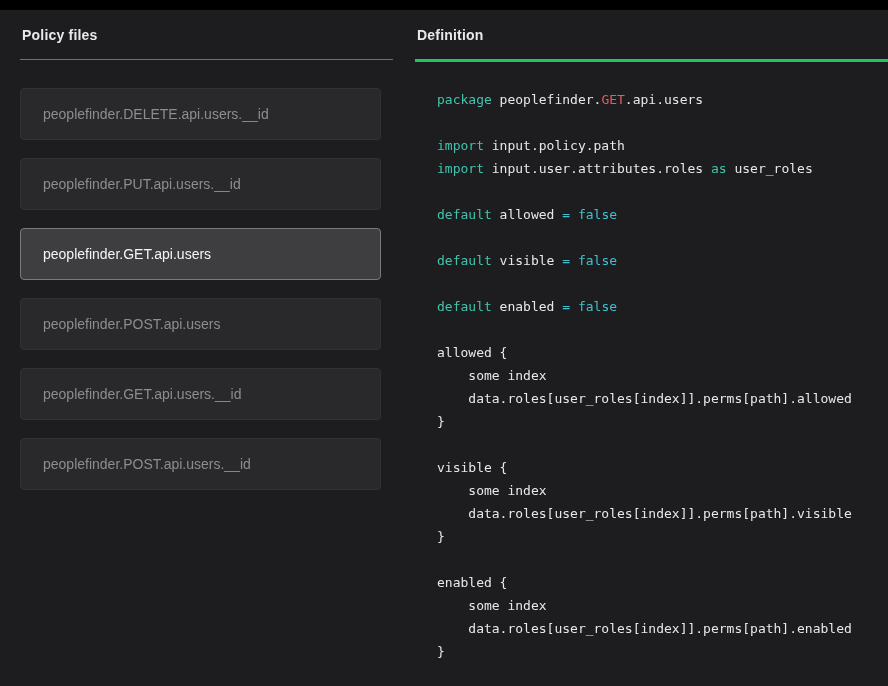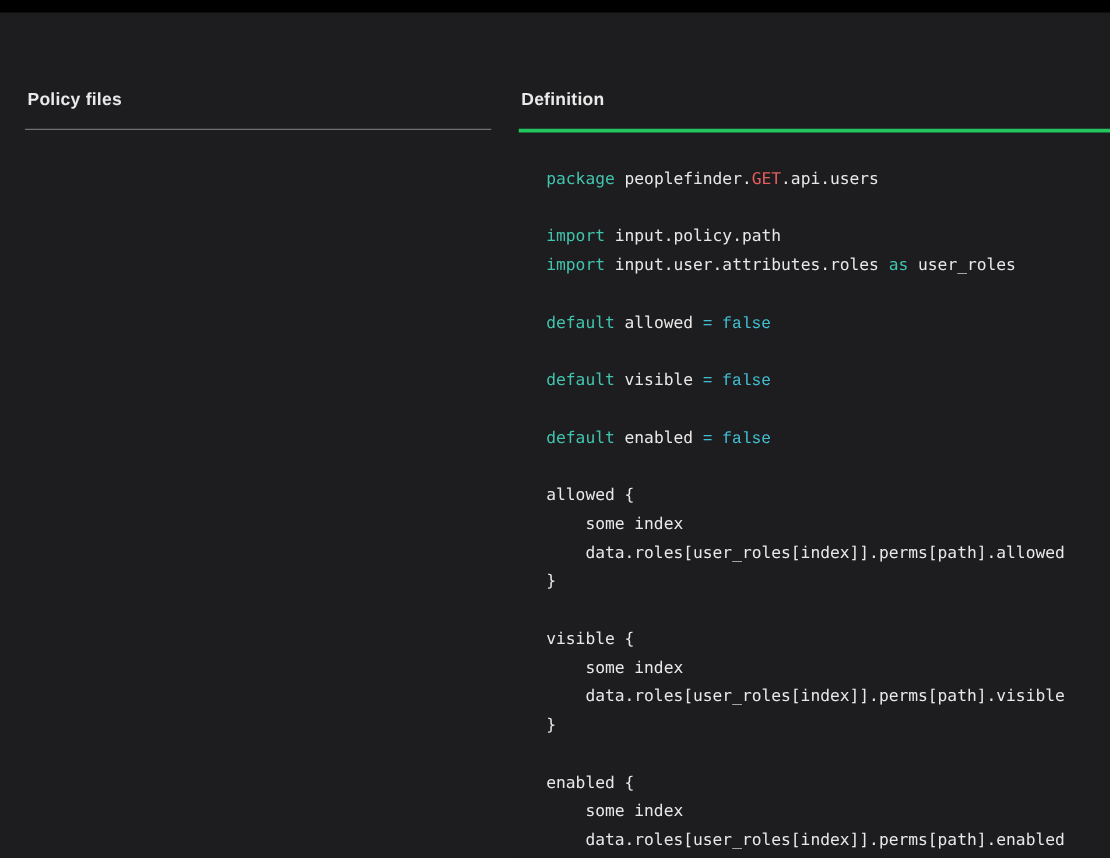--- a/index.html
+++ b/index.html
@@ -27,21 +27,20 @@
   .right-panel {
     flex: 1 1 auto;
     min-width: 0;
   }
   .panel-title {
     font-size: 14px;
     font-weight: 700;
     color: #e9e9ea;
     letter-spacing: 0.2px;
     padding: 17px 0 16px 2px;
-    margin-top: 44px;
   }
   .left-panel .panel-header { border-bottom: 1px solid #707072; }
   .right-panel .panel-header { border-bottom: 3px solid #22c55e; }
 
   .policy-list {
     list-style: none;
     margin-top: 28px;
     padding-right: 12px;
   }
   .policy-item {
@@ -70,33 +69,41 @@
     font-family: "DejaVu Sans Mono", "Liberation Mono", monospace;
     font-size: 13px;
     line-height: 23px;
     white-space: pre;
     color: #e8e8e8;
   }
   .code-line { min-height: 23px; }
   .tok-plain  { color: #e8e8e8; }
   .tok-kw     { color: #41c4ae; }
   .tok-method { color: #e35d5d; }
-  .tok-val    { color: #41c0d2; font-family: Liberation Mono, monospace; }
+  .tok-val    { color: #41c0d2; }
 </style>
 </head>
 <body>
 
 <div class="top-bar"></div>
 
 <div class="container">
 
   <section class="left-panel">
     <div class="panel-header">
       <div class="panel-title">Policy files</div>
     </div>
+    <ul class="policy-list">
+        <li class="policy-item">peoplefinder.DELETE.api.users.__id</li>
+        <li class="policy-item">peoplefinder.PUT.api.users.__id</li>
+        <li class="policy-item selected">peoplefinder.GET.api.users</li>
+        <li class="policy-item">peoplefinder.POST.api.users</li>
+        <li class="policy-item">peoplefinder.GET.api.users.__id</li>
+        <li class="policy-item">peoplefinder.POST.api.users.__id</li>
+      </ul>
   </section>
 
   <section class="right-panel">
     <div class="panel-header">
       <div class="panel-title">Definition</div>
     </div>
     <pre class="code"><div class="code-line"><span class="tok-kw">package</span><span class="tok-plain"> peoplefinder.</span><span class="tok-method">GET</span><span class="tok-plain">.api.users</span></div><div class="code-line">&nbsp;</div><div class="code-line"><span class="tok-kw">import</span><span class="tok-plain"> input.policy.path</span></div><div class="code-line"><span class="tok-kw">import</span><span class="tok-plain"> input.user.attributes.roles </span><span class="tok-kw">as</span><span class="tok-plain"> user_roles</span></div><div class="code-line">&nbsp;</div><div class="code-line"><span class="tok-kw">default</span><span class="tok-plain"> allowed </span><span class="tok-val">= false</span></div><div class="code-line">&nbsp;</div><div class="code-line"><span class="tok-kw">default</span><span class="tok-plain"> visible </span><span class="tok-val">= false</span></div><div class="code-line">&nbsp;</div><div class="code-line"><span class="tok-kw">default</span><span class="tok-plain"> enabled </span><span class="tok-val">= false</span></div><div class="code-line">&nbsp;</div><div class="code-line"><span class="tok-plain">allowed {</span></div><div class="code-line"><span class="tok-plain">    some index</span></div><div class="code-line"><span class="tok-plain">    data.roles[user_roles[index]].perms[path].allowed</span></div><div class="code-line"><span class="tok-plain">}</span></div><div class="code-line">&nbsp;</div><div class="code-line"><span class="tok-plain">visible {</span></div><div class="code-line"><span class="tok-plain">    some index</span></div><div class="code-line"><span class="tok-plain">    data.roles[user_roles[index]].perms[path].visible</span></div><div class="code-line"><span class="tok-plain">}</span></div><div class="code-line">&nbsp;</div><div class="code-line"><span class="tok-plain">enabled {</span></div><div class="code-line"><span class="tok-plain">    some index</span></div><div class="code-line"><span class="tok-plain">    data.roles[user_roles[index]].perms[path].enabled</span></div><div class="code-line"><span class="tok-plain">}</span></div></pre>
   </section>
 
 </div>

